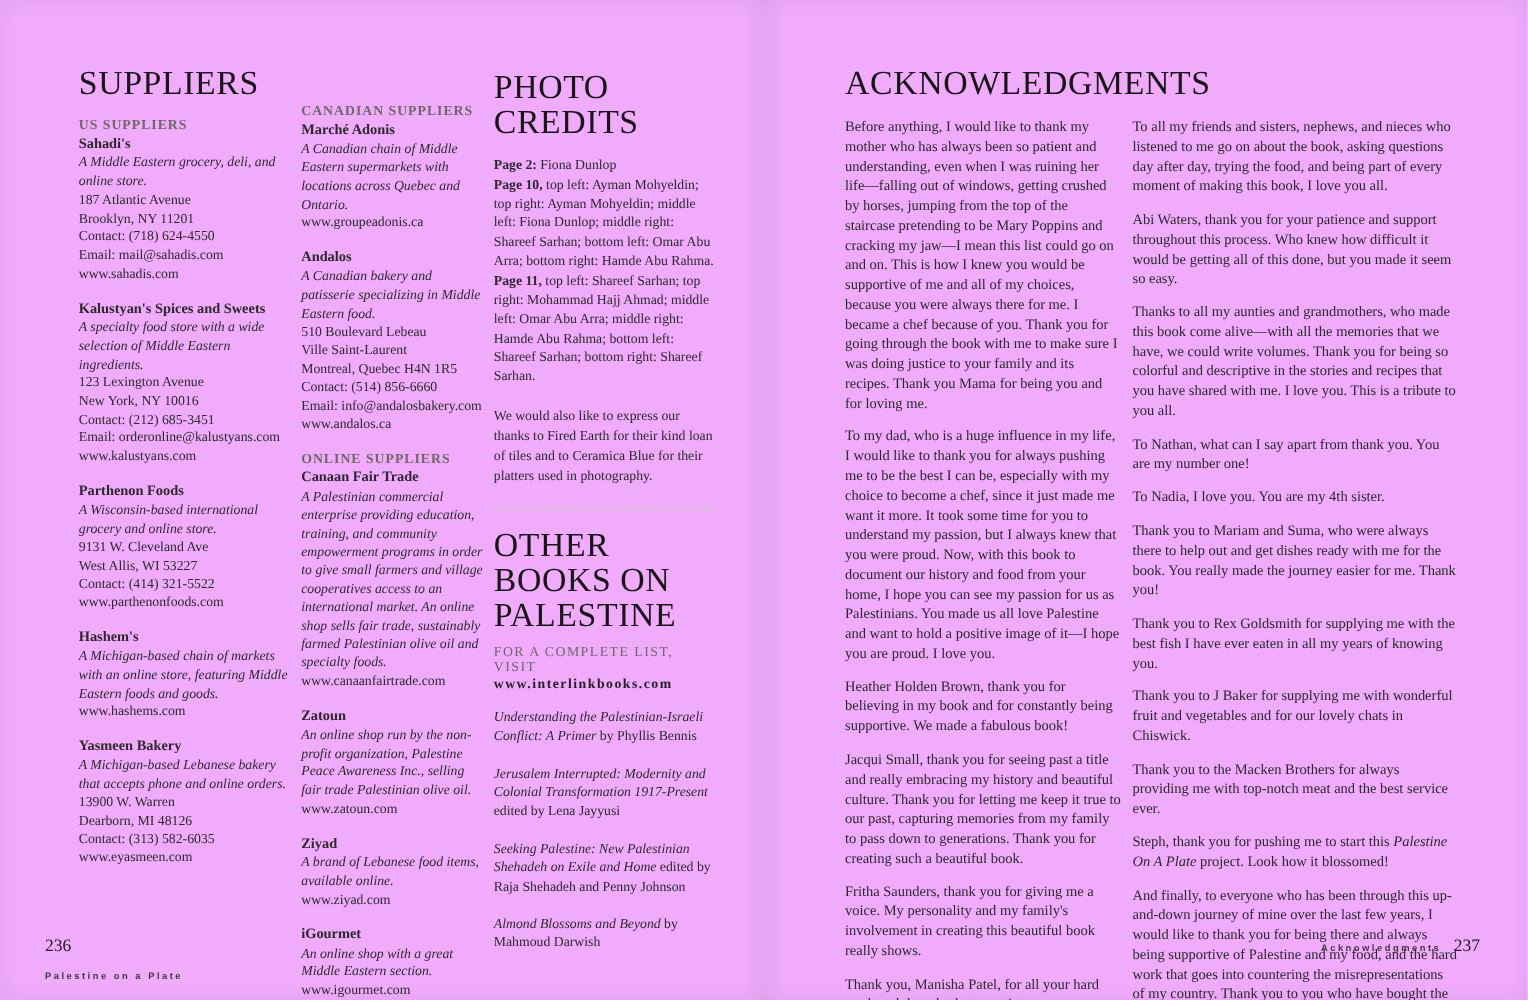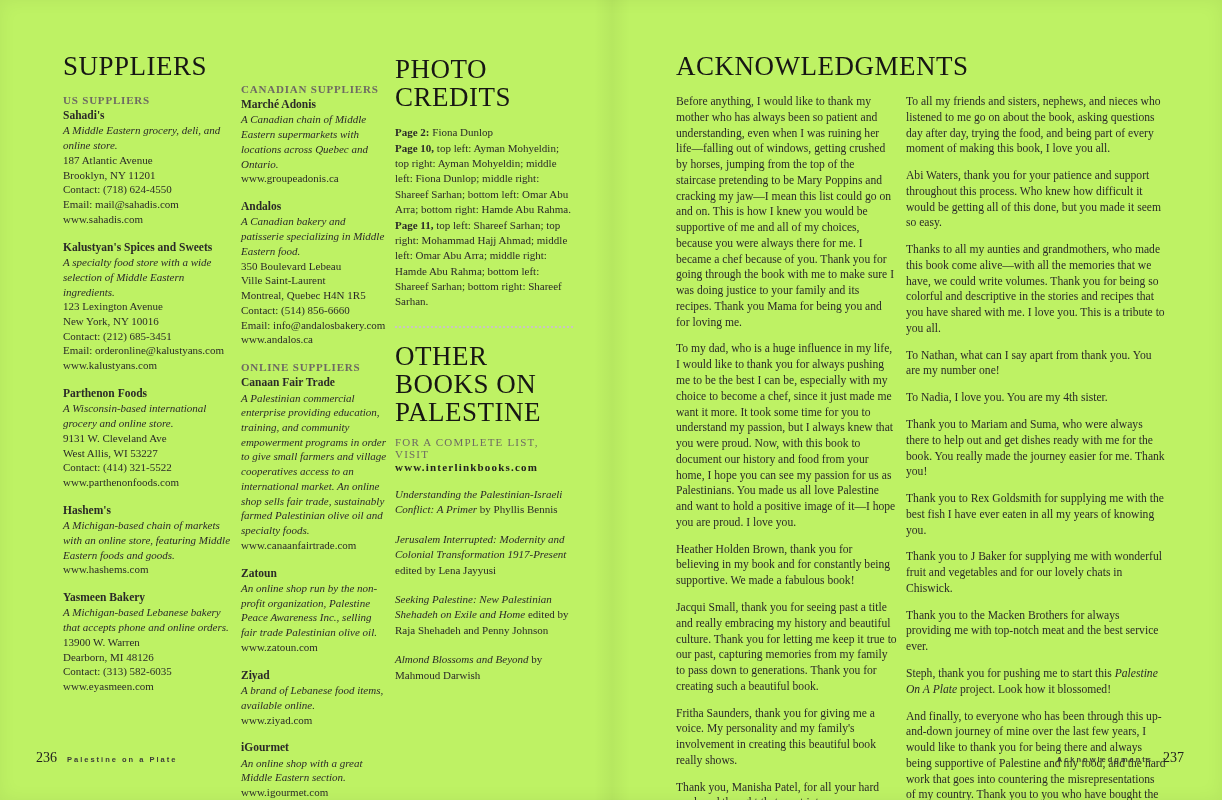--- a/index.html
+++ b/index.html
@@ -3,21 +3,21 @@
 <meta charset="utf-8">
 <style>
   html,body{margin:0;padding:0;}
   body{
     width:1222px;height:800px;position:relative;overflow:hidden;
     background:#e9e7e2;
     font-family:"Liberation Serif","DejaVu Serif",serif;
     color:#2b2a28;
   }
   .spread{
-    position:absolute;inset:0;background:#bef264;
+    position:absolute;inset:0;background:#f0abfc;
     box-shadow:inset 0 0 18px rgba(0,0,0,0.06);
   }
   .gutter{
     position:absolute;top:0;bottom:0;left:594px;width:36px;
     background:linear-gradient(to right,rgba(0,0,0,0) 0%,rgba(0,0,0,0.045) 50%,rgba(0,0,0,0) 100%);
     pointer-events:none;
   }
   .col{position:absolute;}
   h1.bigtitle{
     font-family:"Liberation Serif","DejaVu Serif",serif;
@@ -41,21 +41,21 @@
   .ob-sub{
     font-size:11px;font-weight:400;letter-spacing:1.2px;color:#6e6a63;margin:4px 0 0 0;
   }
   .ob-url{
     font-size:11px;font-weight:700;letter-spacing:1.2px;color:#23221f;margin:1px 0 0 0;
   }
   .book{font-size:11px;line-height:1.4;margin:14px 0 0 0;}
   .book .btitle{font-style:italic;}
   .ack-col p{font-size:11.6px;line-height:1.36;margin:0 0 11px 0;}
   .footer-left{
-    position:absolute;left:36px;top:750px;display:flex;align-items:baseline;gap:10px;
+    position:absolute;left:36px;top:750px;display:flex;align-items:baseline;gap:10px;flex-direction:column;
   }
   .footer-right{
     position:absolute;right:38px;top:750px;display:flex;align-items:baseline;gap:10px;
   }
   .pagenum{font-size:14px;color:#22211f;}
   .runninghead{
     font-family:"Liberation Sans","DejaVu Sans",sans-serif;
     font-size:7.5px;font-weight:700;letter-spacing:2px;color:#3c3b38;
   }
   em{font-style:italic;}
@@ -116,21 +116,21 @@
     <div id="suppliers-group-1" style="margin-top:-14px;">
         <div class="subhead">CANADIAN SUPPLIERS</div>
         <div class="entry">
           <div class="name">Marché Adonis</div>
           <div class="desc">A Canadian chain of Middle Eastern supermarkets with locations across Quebec and Ontario.</div>
           <div class="line">www.groupeadonis.ca</div>
         </div>
         <div class="entry">
           <div class="name">Andalos</div>
           <div class="desc">A Canadian bakery and patisserie specializing in Middle Eastern food.</div>
-          <div class="line">350 Boulevard Lebeau</div>
+          <div class="line">510 Boulevard Lebeau</div>
           <div class="line">Ville Saint-Laurent</div>
           <div class="line">Montreal, Quebec H4N 1R5</div>
           <div class="line">Contact: (514) 856-6660</div>
           <div class="line">Email: info@andalosbakery.com</div>
           <div class="line">www.andalos.ca</div>
         </div>
       </div>
     <div id="suppliers-group-2">
         <div class="subhead">ONLINE SUPPLIERS</div>
         <div class="entry">
@@ -156,20 +156,21 @@
       </div>
   </div>
 
   <div class="col" style="left:395px;top:55px;width:178px;">
     <h1 class="bigtitle">PHOTO CREDITS</h1>
     <div id="photo-credit-entries">
         <div class="pc-entry"><b>Page 2:</b> Fiona Dunlop</div>
         <div class="pc-entry"><b>Page 10,</b> top left: Ayman Mohyeldin; top right: Ayman Mohyeldin; middle left: Fiona Dunlop; middle right: Shareef Sarhan; bottom left: Omar Abu Arra; bottom right: Hamde Abu Rahma.</div>
         <div class="pc-entry"><b>Page 11,</b> top left: Shareef Sarhan; top right: Mohammad Hajj Ahmad; middle left: Omar Abu Arra; middle right: Hamde Abu Rahma; bottom left: Shareef Sarhan; bottom right: Shareef Sarhan.</div>
       </div>
+    <p class="pc-note">We would also like to express our thanks to Fired Earth for their kind loan of tiles and to Ceramica Blue for their platters used in photography.</p>
     <hr class="dotted-rule">
     <h1 class="bigtitle" style="margin-bottom:10px;">OTHER BOOKS ON PALESTINE</h1>
     <div class="ob-sub">FOR A COMPLETE LIST, VISIT</div>
     <div class="ob-url">www.interlinkbooks.com</div>
     <div id="book-list">
         <div class="book"><span class="btitle">Understanding the Palestinian-Israeli Conflict: A Primer</span> by Phyllis Bennis</div>
         <div class="book"><span class="btitle">Jerusalem Interrupted: Modernity and Colonial Transformation 1917-Present</span> edited by Lena Jayyusi</div>
         <div class="book"><span class="btitle">Seeking Palestine: New Palestinian Shehadeh on Exile and Home</span> edited by Raja Shehadeh and Penny Johnson</div>
         <div class="book"><span class="btitle">Almond Blossoms and Beyond</span> by Mahmoud Darwish</div>
       </div>

